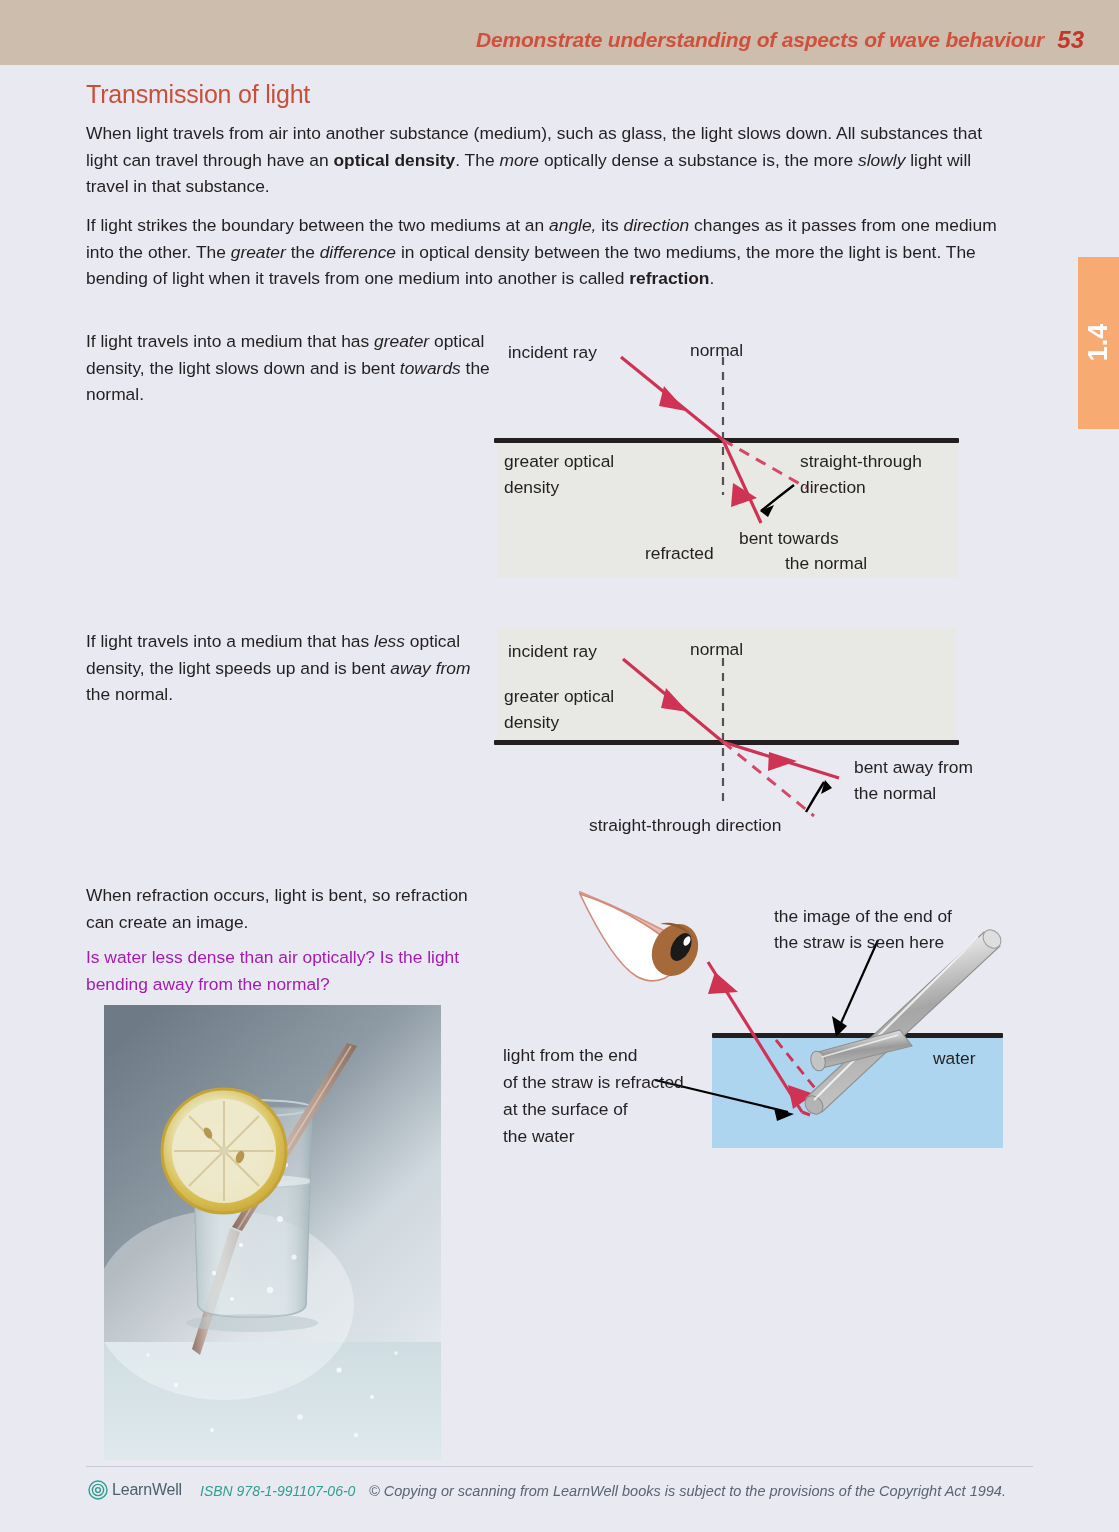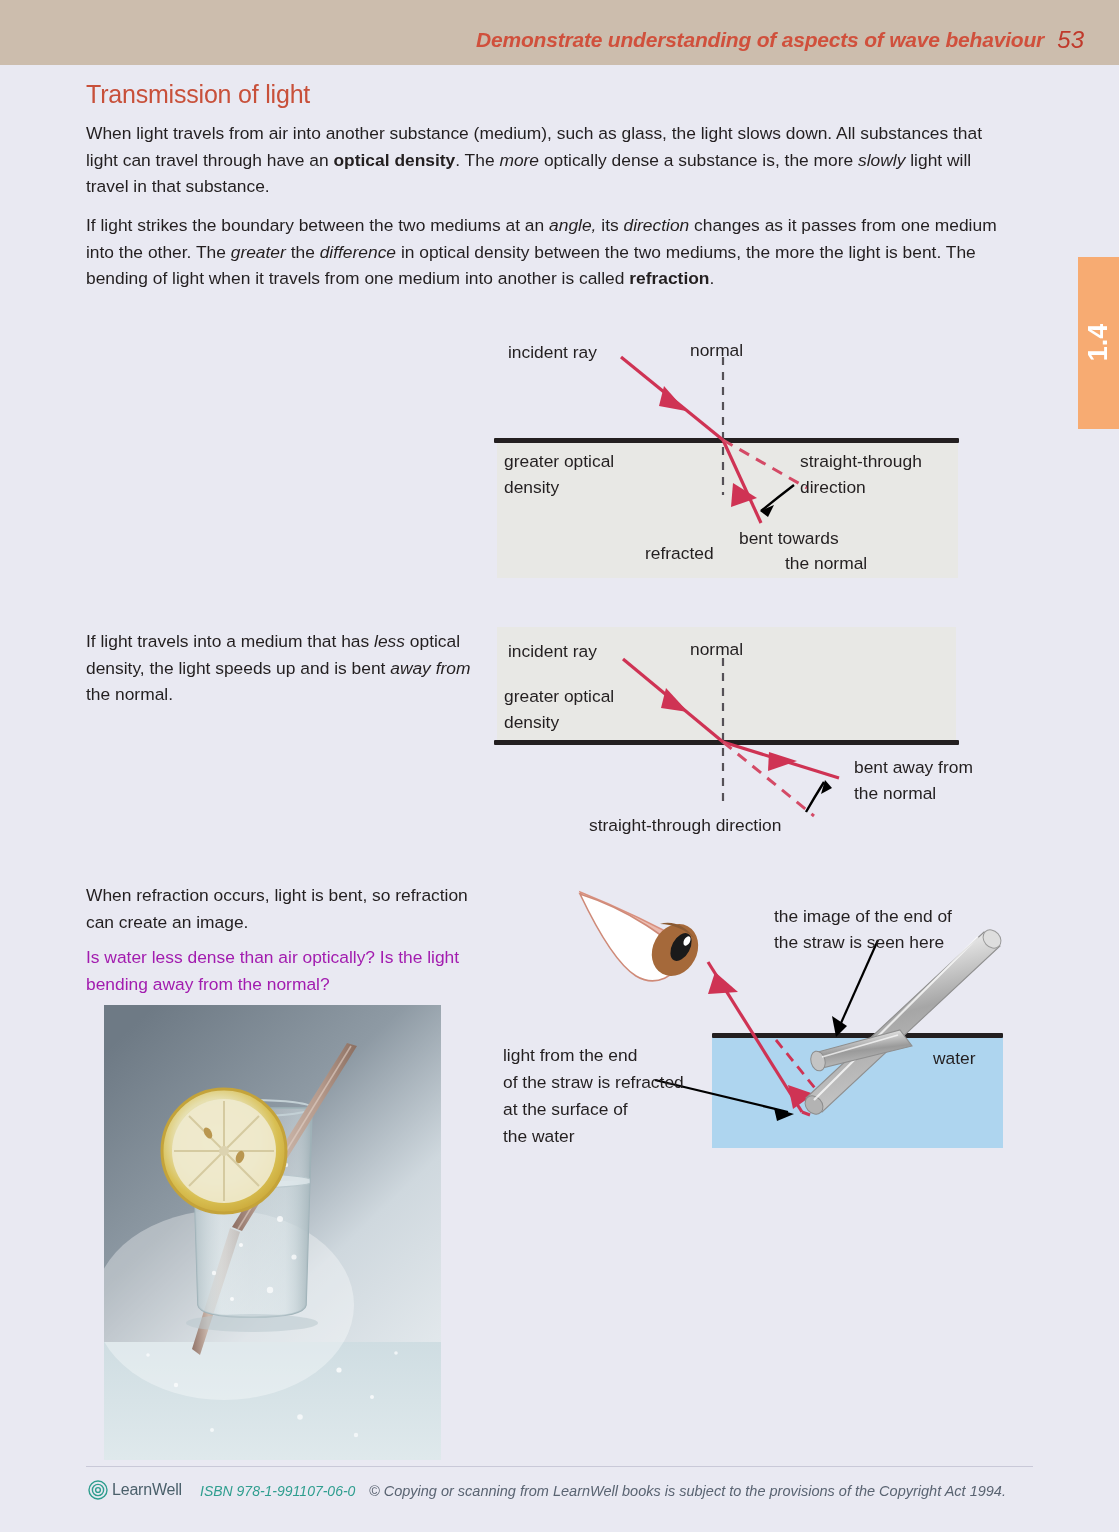--- a/index.html
+++ b/index.html
@@ -18,21 +18,21 @@
     background:#ccbdad;
   }
   .header-title{
     position:absolute;right:75px;top:28px;
     font-style:italic;font-weight:700;font-size:21px;
     color:#d0503c;letter-spacing:-0.2px;
     white-space:nowrap;
   }
   .header-page{
     position:absolute;right:35px;top:26px;
-    font-style:italic;font-weight:400;font-size:24px;color:#c0392b;
+    font-style:italic;font-weight:700;font-size:24px;color:#c0392b;
   }
 
   
   .side-tab{
     position:absolute;left:1078px;top:257px;width:41px;height:172px;
     background:#f7ab72;
   }
   .side-tab-label{
     position:absolute;left:-66px;top:70px;width:172px;
     transform:rotate(-90deg);
@@ -102,20 +102,21 @@
   <div class="side-tab">
     <div class="side-tab-label">1.4</div>
   </div>
 
   <div class="h1">Transmission of light</div>
 
   <div class="para" style="left:86px;top:120px;width:928px;"><span>When light travels from air into another substance (medium), such as glass, the light slows down. All substances that light can travel through have an </span><b>optical density</b><span>. The </span><i>more</i><span> optically dense a substance is, the more </span><i>slowly</i><span> light will travel in that substance.</span></div>
 
   <div class="para" style="left:86px;top:212px;width:928px;"><span>If light strikes the boundary between the two mediums at an </span><i>angle,</i><span> its </span><i>direction</i><span> changes as it passes from one medium into the other. The </span><i>greater</i><span> the </span><i>difference</i><span> in optical density between the two mediums, the more the light is bent. The bending of light when it travels from one medium into another is called </span><b>refraction</b><span>.</span></div>
 
+  <div class="para" style="left:86px;top:328px;width:408px;"><span>If light travels into a medium that has </span><i>greater</i><span> optical density, the light slows down and is bent </span><i>towards</i><span> the normal.</span></div>
 
   <div class="para" style="left:86px;top:628px;width:400px;"><span>If light travels into a medium that has </span><i>less</i><span> optical density, the light speeds up and is bent </span><i>away from</i><span> the normal.</span></div>
 
   <div class="para" style="left:86px;top:882px;width:390px;">When refraction occurs, light is bent, so refraction can create an image.</div>
 
   <div class="para red" style="left:86px;top:944px;width:400px;">Is water less dense than air optically? Is the light bending away from the normal?</div>
 
   <div>
     <div class="gbox" style="left:497px;top:442px;width:461px;height:136px;"></div>
     <div class="bline" style="left:494px;top:438px;width:465px;"></div>

